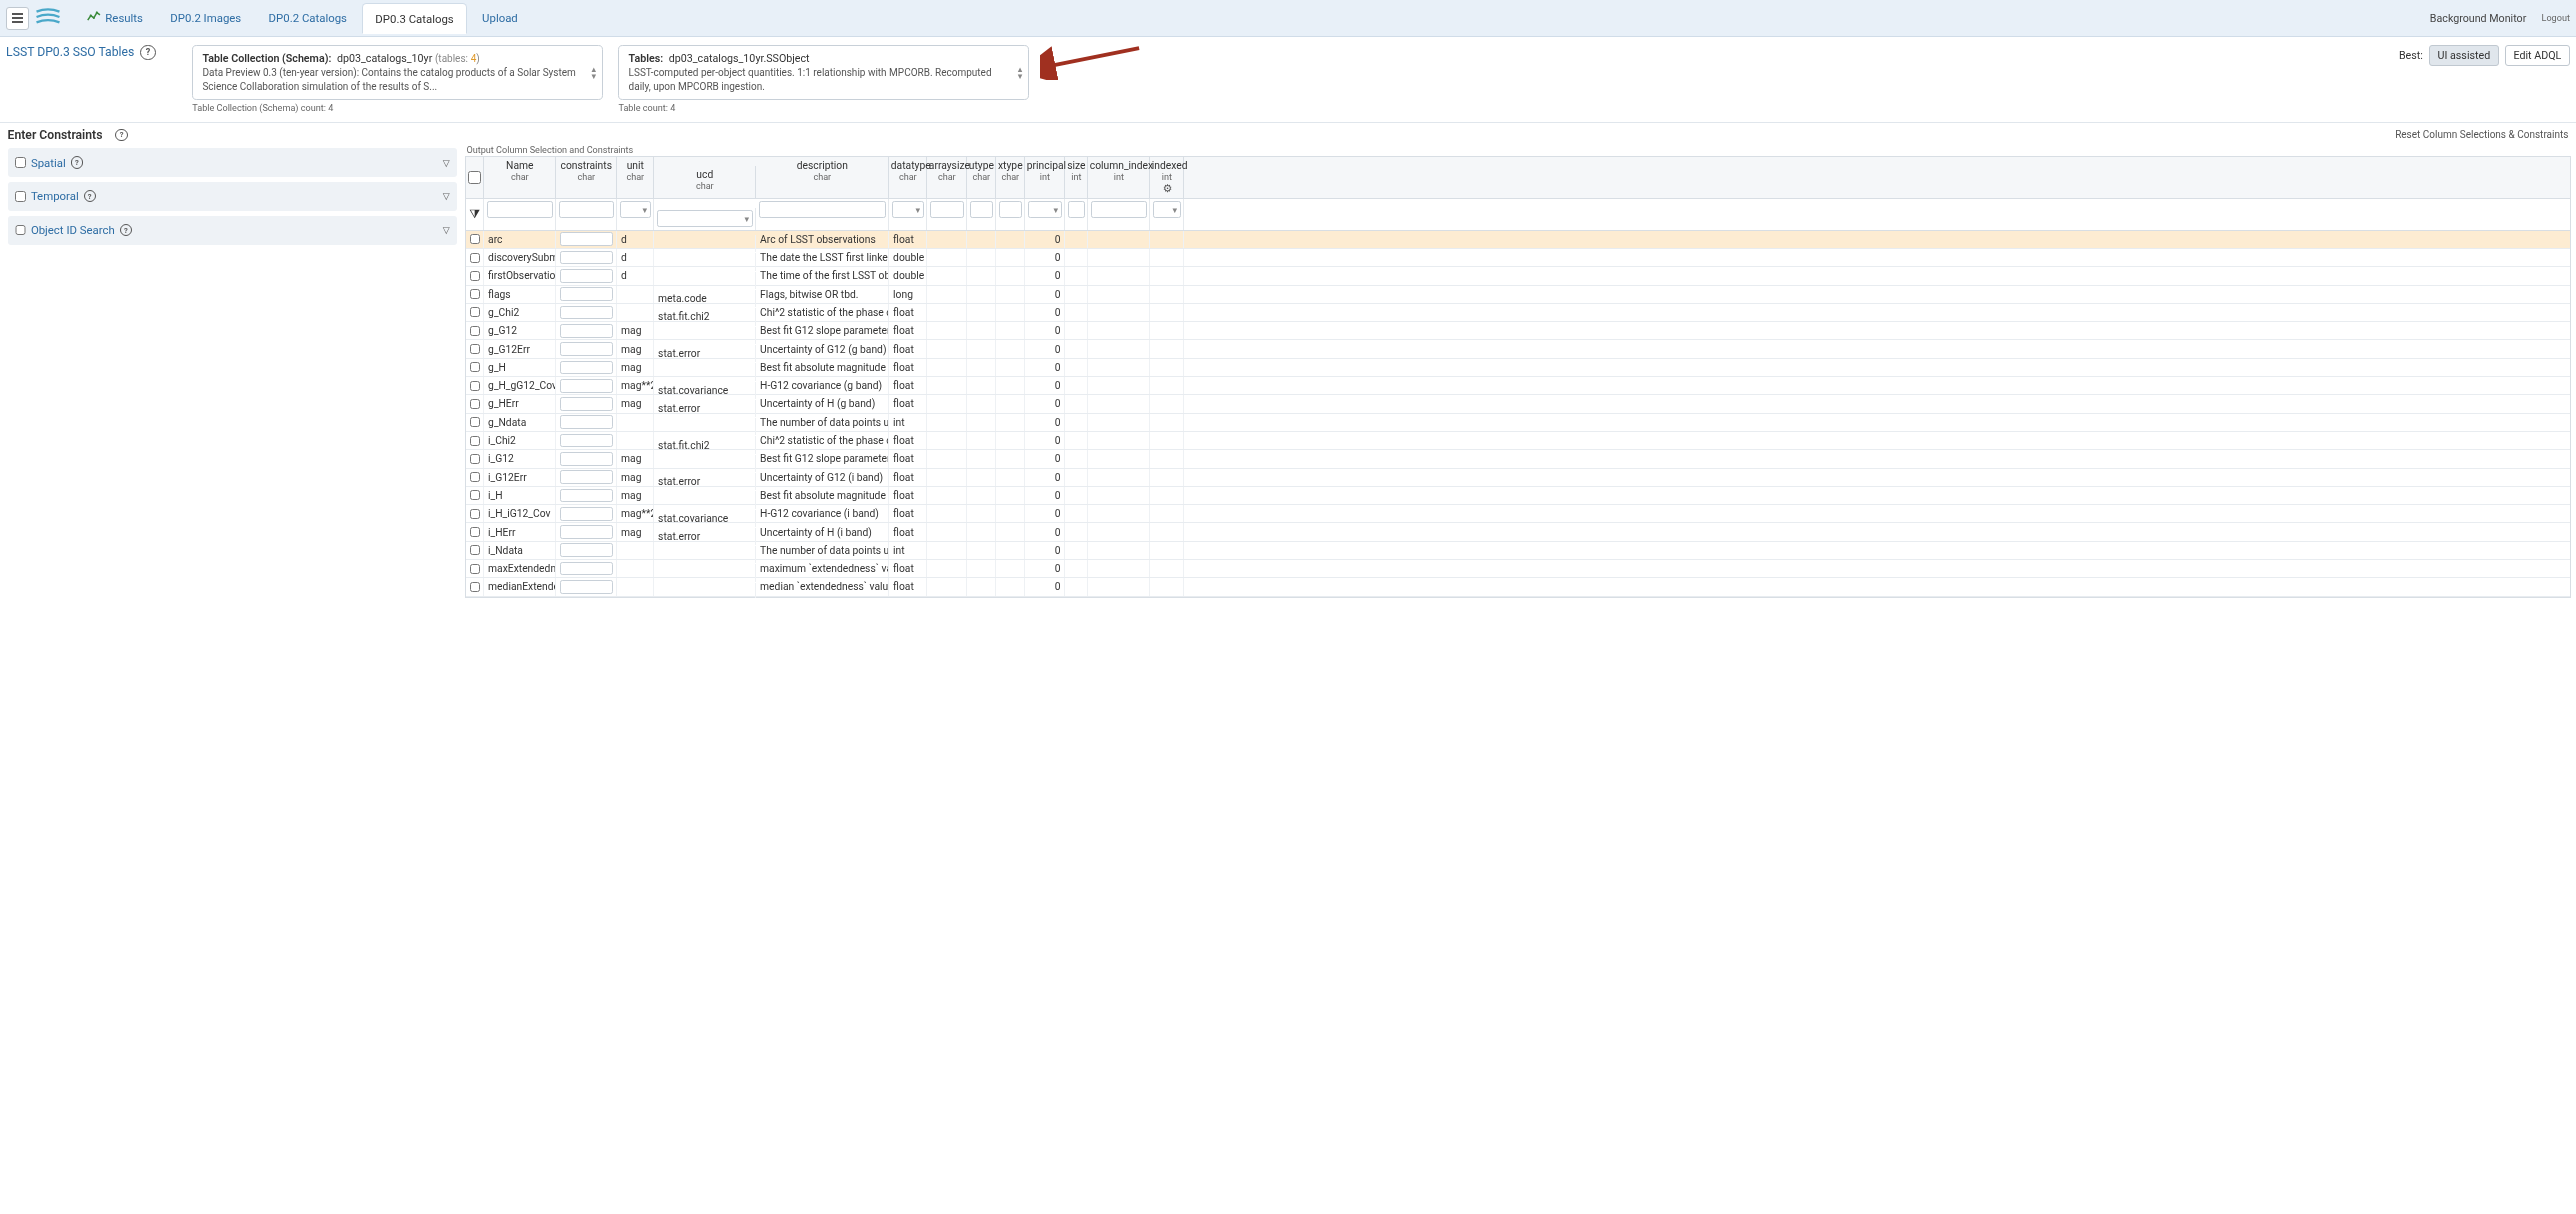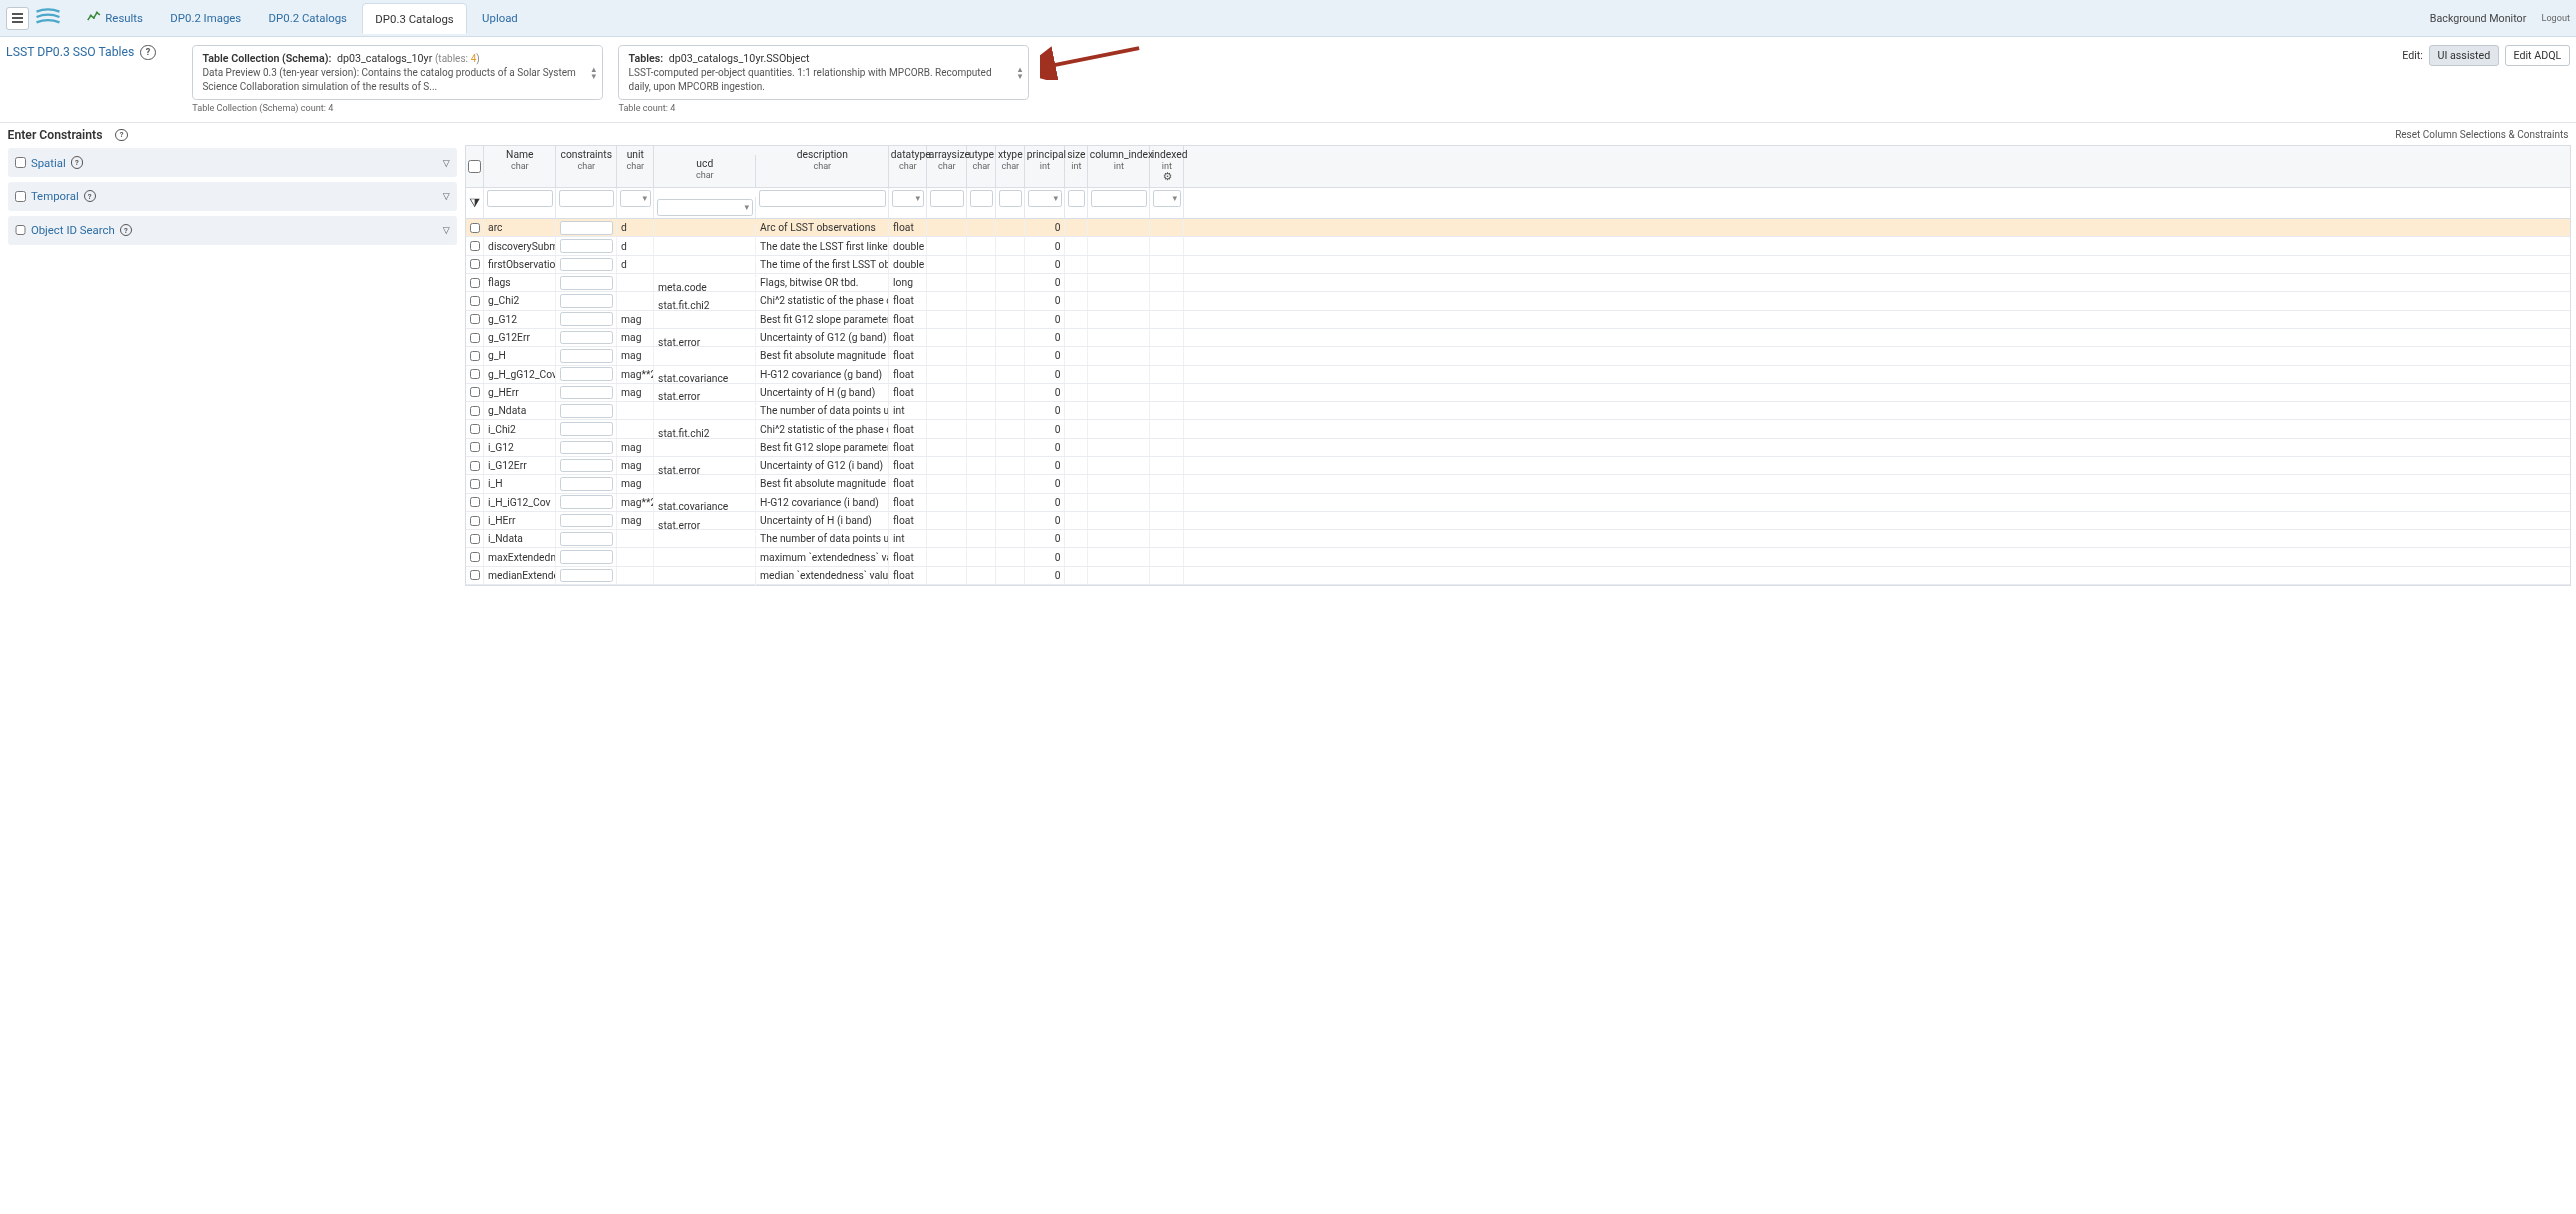--- a/index.html
+++ b/index.html
@@ -168,21 +168,21 @@
         <defs>
           <marker id="ah" markerWidth="10" markerHeight="10" refX="2" refY="5" orient="auto">
             <path d="M0,0 L10,5 L0,10 Z" fill="#a03020"></path>
           </marker>
         </defs>
         <line x1="130" y1="8" x2="10" y2="32" stroke="#a03020" stroke-width="5" marker-end="url(#ah)"></line>
       </svg>
   </div>
 
   <div class="view-switch">
-    <span>Edit:</span>
+    <span>Best:</span>
     <span class="pill active">UI assisted</span>
     <span class="pill">Edit ADQL</span>
   </div>
 </div>
 
 <div class="constraints-hdr">
   <h2>Enter Constraints</h2>
   <span class="help-icon-sm">?</span>
   <span class="reset-link">Reset Column Selections &amp; Constraints</span>
 </div>
@@ -203,20 +203,21 @@
     </div>
     <div class="accordion">
       <input type="checkbox" style="">
       <span class="label">Object ID Search</span>
       <span class="help-icon-sm">?</span>
       <span class="chev">▽</span>
     </div>
   </div>
 
   <div class="right-panel">
+    <div class="ocs-label">Output Column Selection and Constraints</div>
     <div class="grid">
 
       <div class="grid-head" id="grid-head">
         <div class="th col-cb">
             <input type="checkbox" style="">
           </div>
       <div class="th col-name">
             <span class="h1">Name</span>
             <span class="h2">char</span>
           </div>

